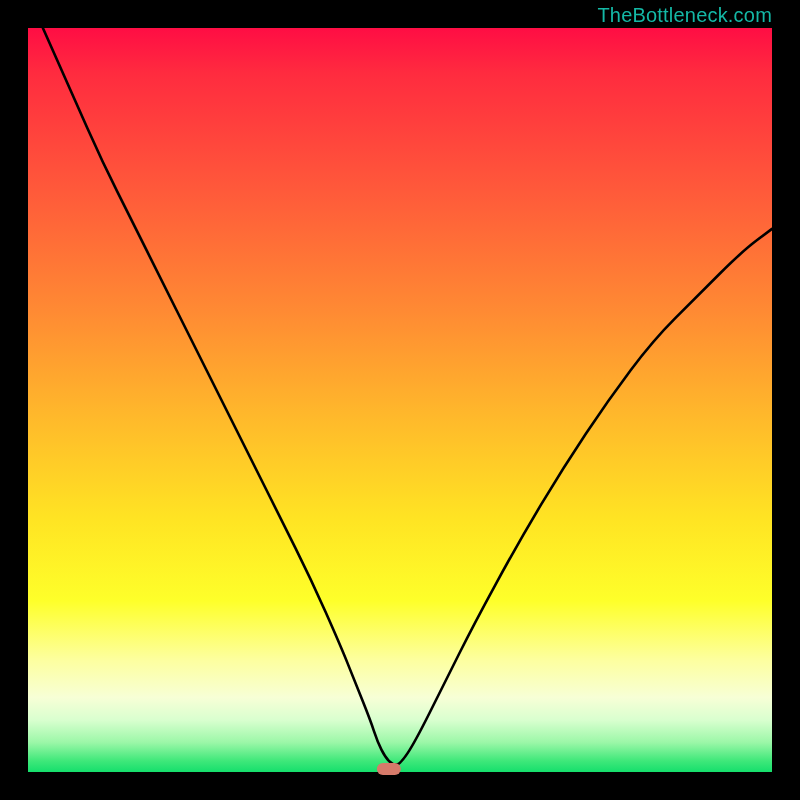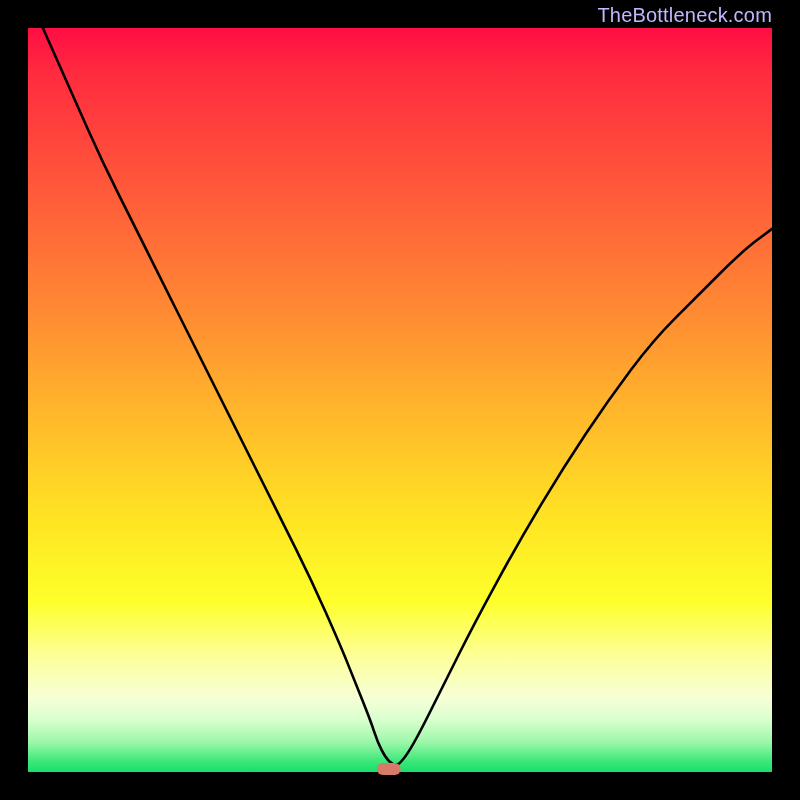--- a/index.html
+++ b/index.html
@@ -38,21 +38,21 @@
       #d9ffcf 93%,
       #9cf7a8 96%,
       #3fe87a 98.5%,
       #15df6c 100%
     );
   }
   .watermark {
     position: absolute;
     top: 4px;
     right: 28px;
-    color: #c4b5fd;
+    color: #14b8a6;
     font-size: 20px;
     letter-spacing: 0.2px;
     user-select: none;
   }
   svg.curve {
     position: absolute;
     left: 0;
     top: 0;
     width: 744px;
     height: 744px;

